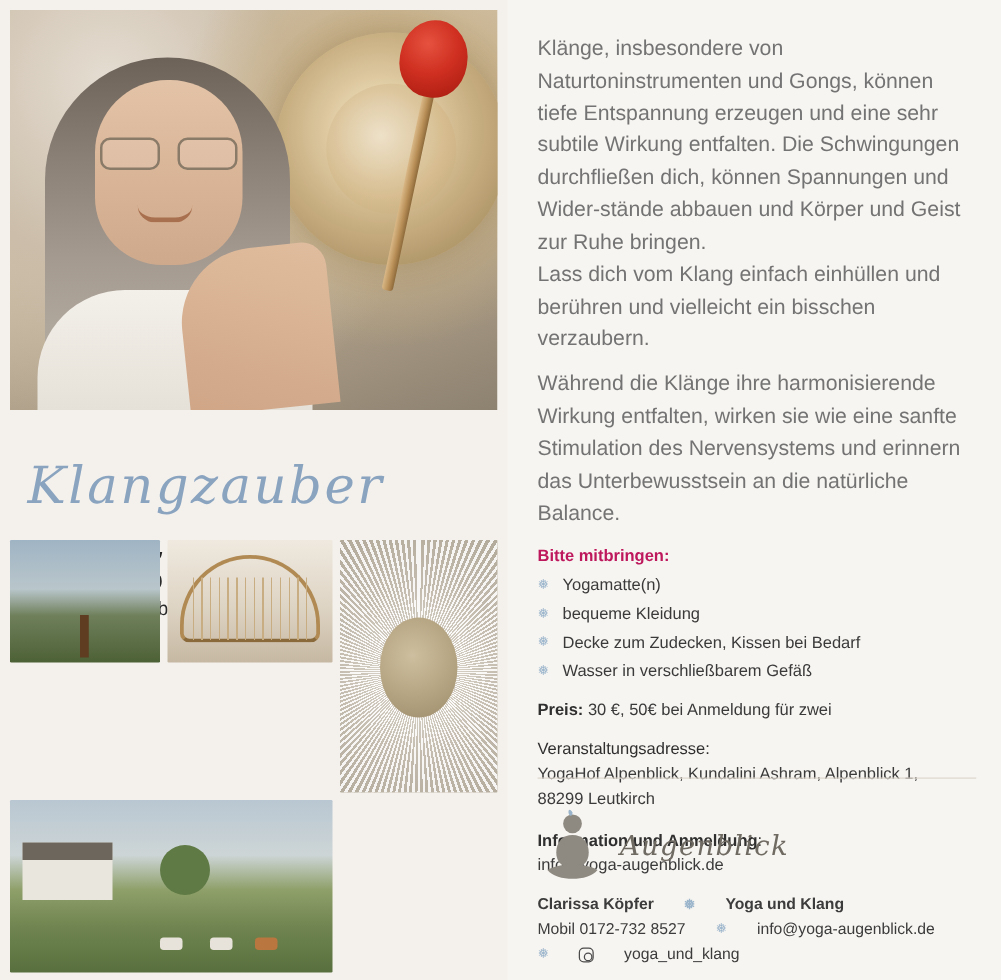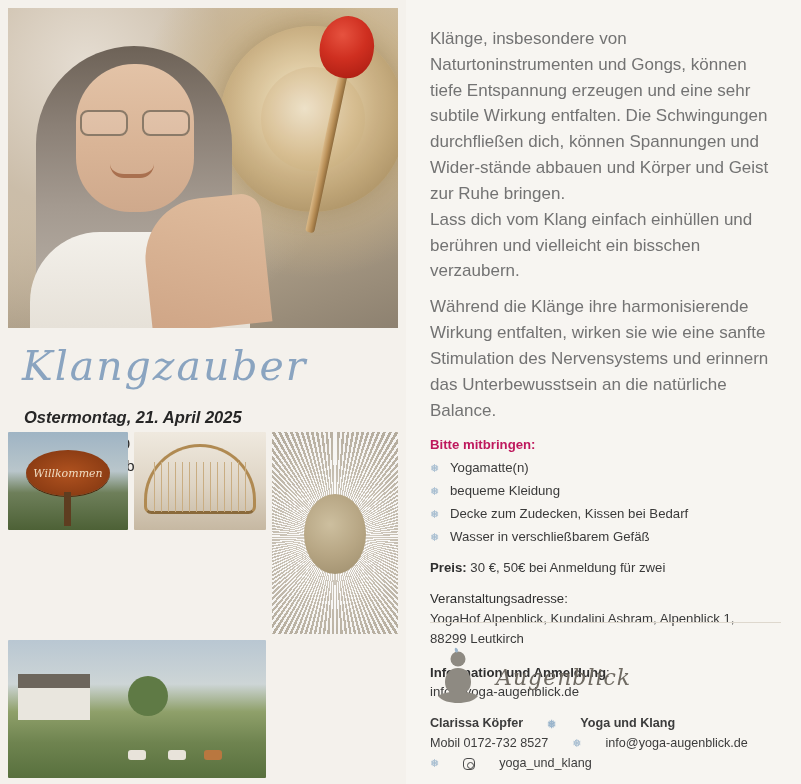--- a/index.html
+++ b/index.html
@@ -108,21 +108,21 @@
     background: linear-gradient(180deg,#f3f0ea 0%, #e6e1d8 100%);
   }
   .arm {
     position:absolute; right: -6px; bottom: 0; width: 120px; height: 130px;
     background: linear-gradient(200deg,#e0bd9e 0%, #cfa586 100%);
     border-radius: 60px 20px 0 0;
     transform: rotate(-6deg);
   }
 
   .script-title {
-    margin: 14px 0 0 14px;
+    margin: 36px 0 0 14px;
     color: #8aa4c0;
     font-family: "DejaVu Serif", serif;
     font-style: italic;
     font-size: 41px;
     letter-spacing: 2px;
   }
 
   .date-line {
     margin: 18px 0 0 16px;
     font-size: 16.5px;
@@ -337,23 +337,20 @@
 
     <div class="script-title">Klangzauber</div>
 
     <div class="date-line">Ostermontag, 21. April 2025</div>
     <div class="time-line">18.00 bis 19.30 Uhr</div>
     <div class="place-line">YogaHof Alpenblick, Leutkirch</div>
 
     <div class="photostrip">
       <div class="strip-row">
         <div class="ph ph-willkommen">
-          <div class="sign">
-            <span>Willkommen</span>
-          </div>
           <div class="post"></div>
         </div>
         <div class="ph ph-instrument">
           <div class="frame"></div>
           <div class="strings"></div>
         </div>
         <div class="ph ph-gong">
           <div class="rays"></div>
           <div class="boss"></div>
         </div>

